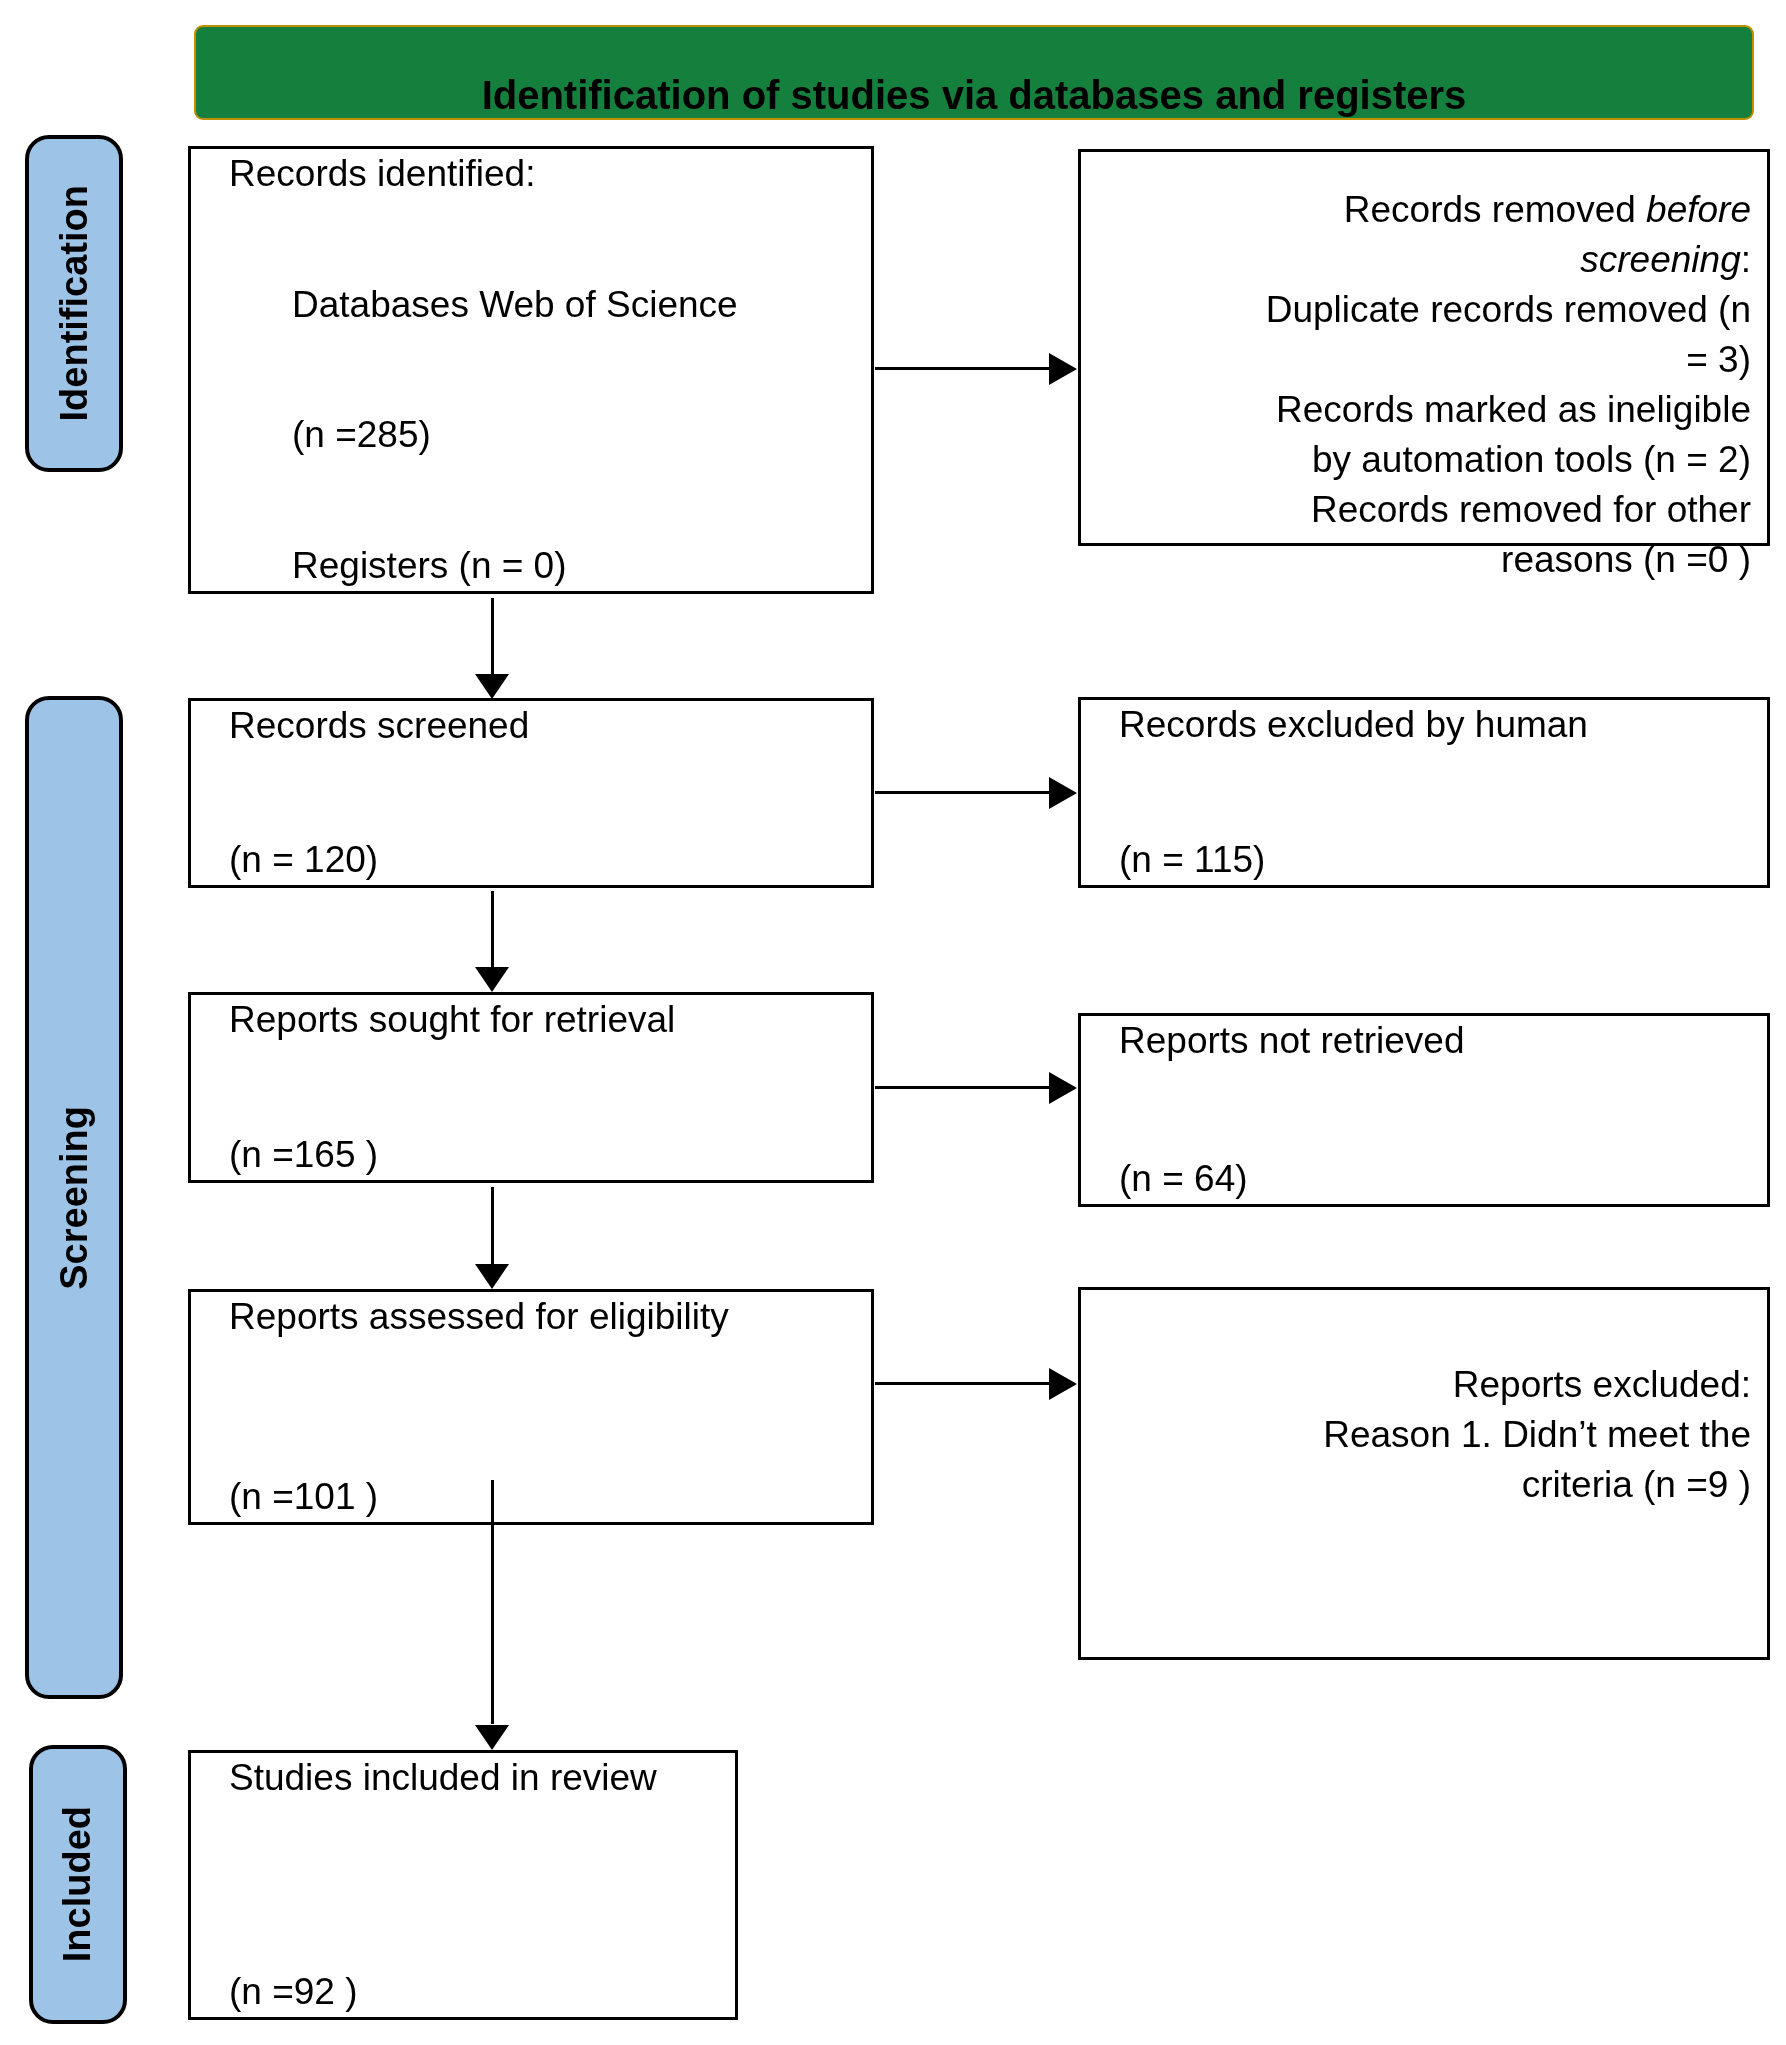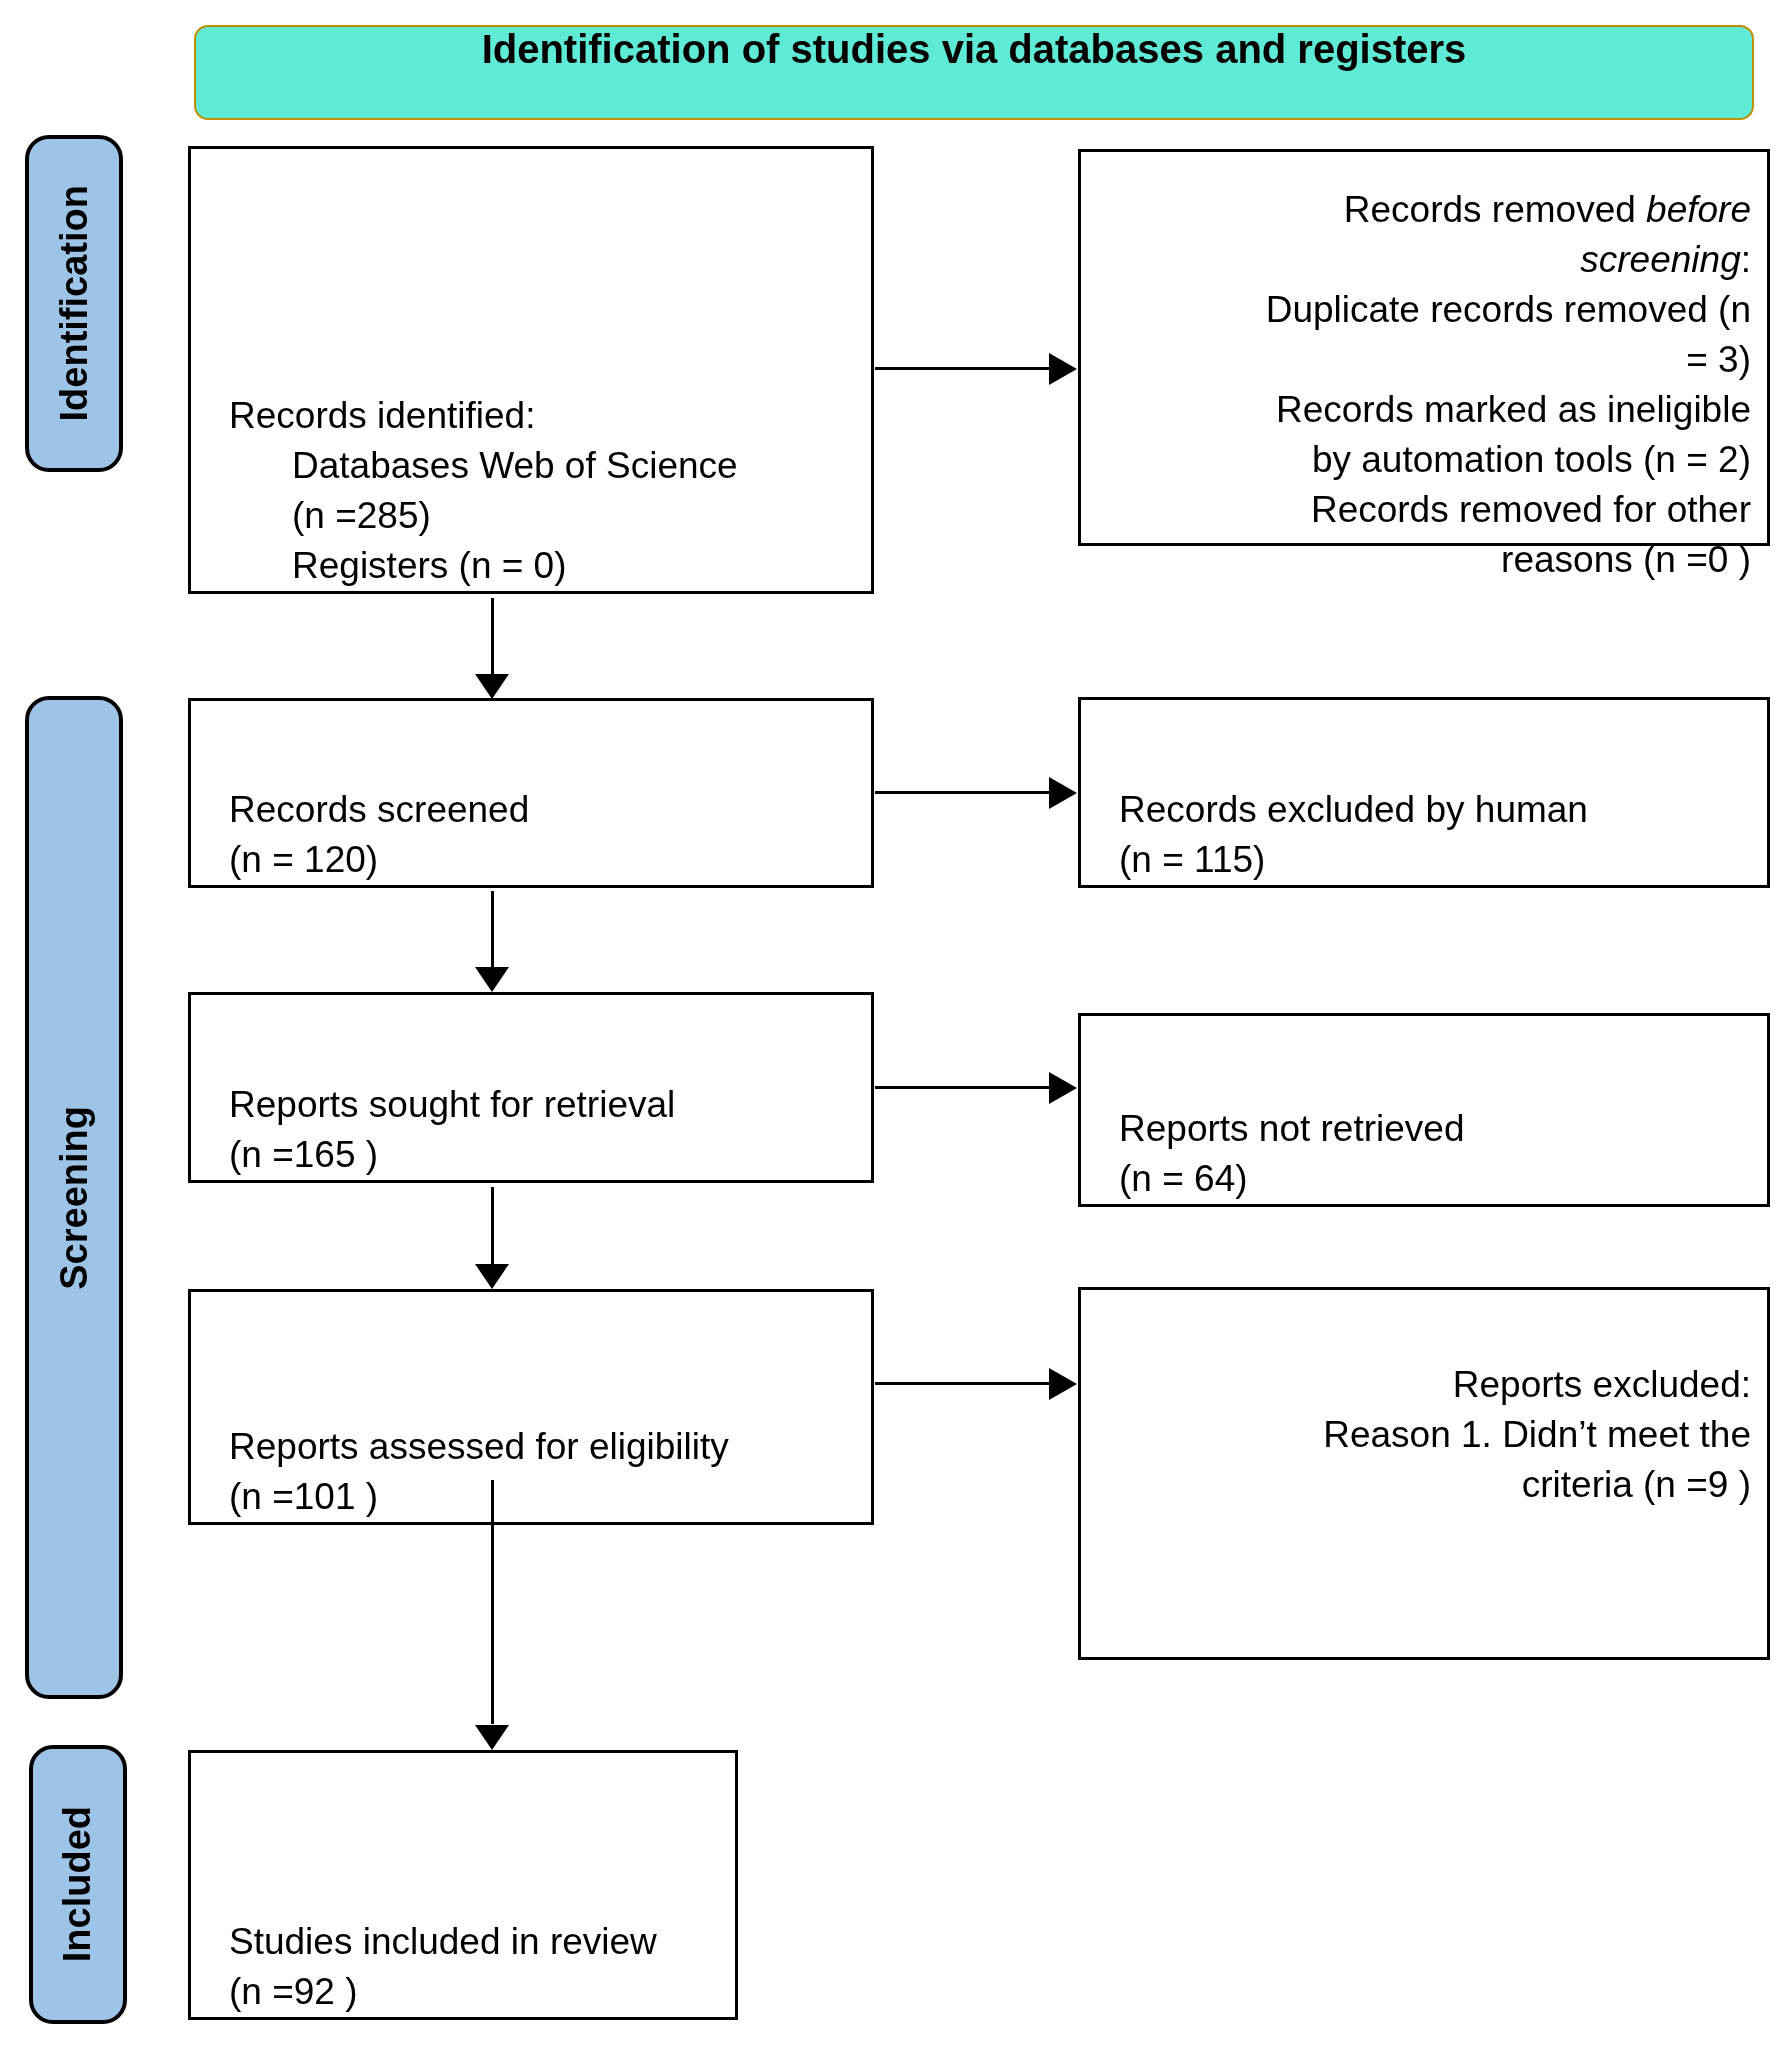--- a/index.html
+++ b/index.html
@@ -11,25 +11,25 @@
     font-family:"Liberation Sans", sans-serif;
     color:#000;
   }
   *{box-sizing:border-box;}
 
   
   .banner{
     position:absolute;
     left:194px; top:25px;
     width:1560px; height:95px;
-    background:#5eead4;
+    background:#15803d;
     border:2.4px solid #BF9000;
-    border-radius:14px;
+    border-radius:9px;
     display:flex;
-    align-items:flex-start;
+    align-items:flex-end;
     justify-content:center;
     font-size:40px;
     font-weight:bold;
     white-space:nowrap;
   }
 
   
   .side{
     position:absolute;
     width:98px;
@@ -51,21 +51,21 @@
   .side-screening     {left:25px; top:696px;  height:1003px;}
   .side-included      {left:28.5px; top:1745px; height:279px;}
 
   
   .box{
     position:absolute;
     background:#ffffff;
     border:3.2px solid #000000;
     display:flex;
     flex-direction:column;
-    justify-content:flex-end;
+    justify-content:space-between;
     padding-left:38px;
     padding-right:16px;
     font-size:37px;
     line-height:50px;
   }
   .box .ln{white-space:nowrap;}
   .box .indent{padding-left:63px;}
   .top-align{justify-content:flex-start;text-align:right;}
 
   .box-records-identified {left:188px;  top:146px;  width:686px; height:448px;}

